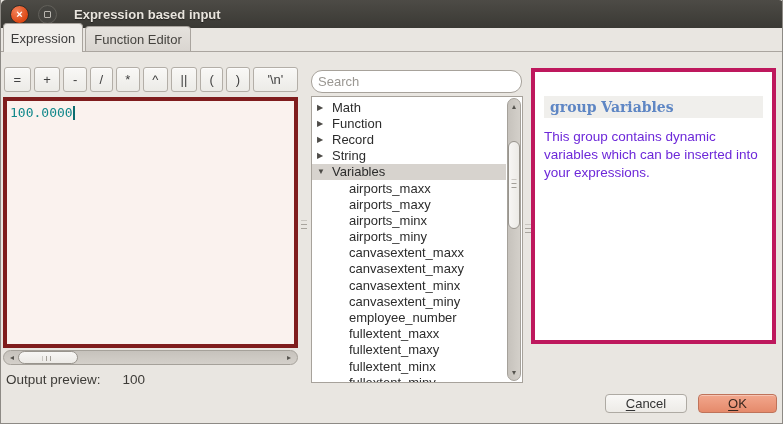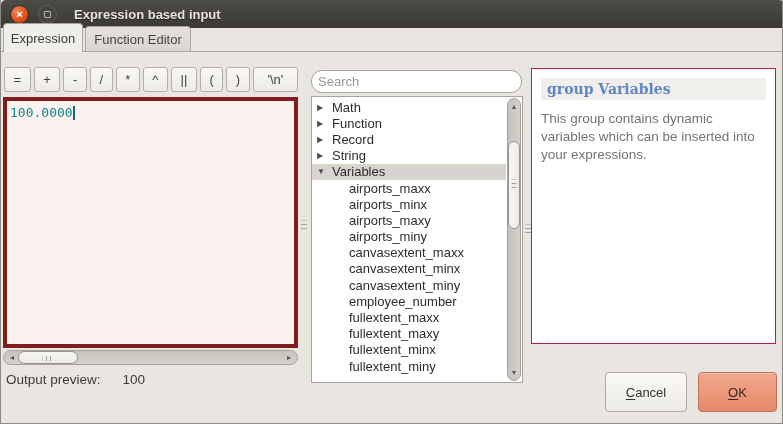--- a/index.html
+++ b/index.html
@@ -82,27 +82,27 @@
   .tree-row.child{ padding-left:37px; }
 
   
   .splitter{ position:absolute; width:7px; height:24px; }
   .splitter .dots{ position:absolute; top:50%; left:50%; width:6px; height:11px; transform:translate(-50%,-50%);
              background:repeating-linear-gradient(#a8a49d 0 1px,transparent 1px 4px); }
   .split-1{ left:299px; top:214px; } .split-2{ left:523px; top:218px; }
 
   
   .help-panel{ position:absolute; left:530px; top:68px; width:245px; height:276px;
-               background:#fff; border:1px solid #be185d; padding:9px 9px; }
+               background:#fff; border:4px solid #be185d; padding:24px 9px; }
   .help-title{ background:#f0efec; padding:3px 6px; font-family:"DejaVu Serif", serif;
                font-weight:bold; font-size:14px; color:#5e86c4; }
-  .help-body{ margin-top:10px; font-size:13.5px; color:#737373; line-height:1.32; }
-
-  
-  .dlg-btn{ position:absolute; top:372px; height:40px; border-radius:4px; font-size:13px;
+  .help-body{ margin-top:10px; font-size:13.5px; color:#6d28d9; line-height:1.32; }
+
+  
+  .dlg-btn{ position:absolute; top:394px; height:19px; border-radius:4px; font-size:13px;
             font-family:"Liberation Sans",sans-serif; }
   .cancel{ left:604px; width:82px; background:linear-gradient(#f9f8f6,#edebe7);
            border:1px solid #aeaaa3; color:#333; }
   .ok{ left:697px; width:79px; background:linear-gradient(#f2a78d,#e58a6b);
        border:1px solid #bf735a; color:#38271f; box-shadow:0 1px 0 rgba(255,255,255,.35) inset; }
   .dlg-btn u{ text-underline-offset:2px; }
 </style>
 </head>
 <body>
 
@@ -171,30 +171,33 @@
           <span>String</span>
         </div>
         <div class="tree-row group selected">
           <span class="tri">▼</span>
           <span>Variables</span>
         </div>
         <div class="tree-row child">
           <span>airports_maxx</span>
         </div>
         <div class="tree-row child">
+          <span>airports_maxy</span>
+        </div>
+        <div class="tree-row child">
           <span>airports_minx</span>
         </div>
         <div class="tree-row child">
-          <span>airports_maxy</span>
-        </div>
-        <div class="tree-row child">
           <span>airports_miny</span>
         </div>
         <div class="tree-row child">
           <span>canvasextent_maxx</span>
+        </div>
+        <div class="tree-row child">
+          <span>canvasextent_maxy</span>
         </div>
         <div class="tree-row child">
           <span>canvasextent_minx</span>
         </div>
         <div class="tree-row child">
           <span>canvasextent_miny</span>
         </div>
         <div class="tree-row child">
           <span>employee_number</span>
         </div>

